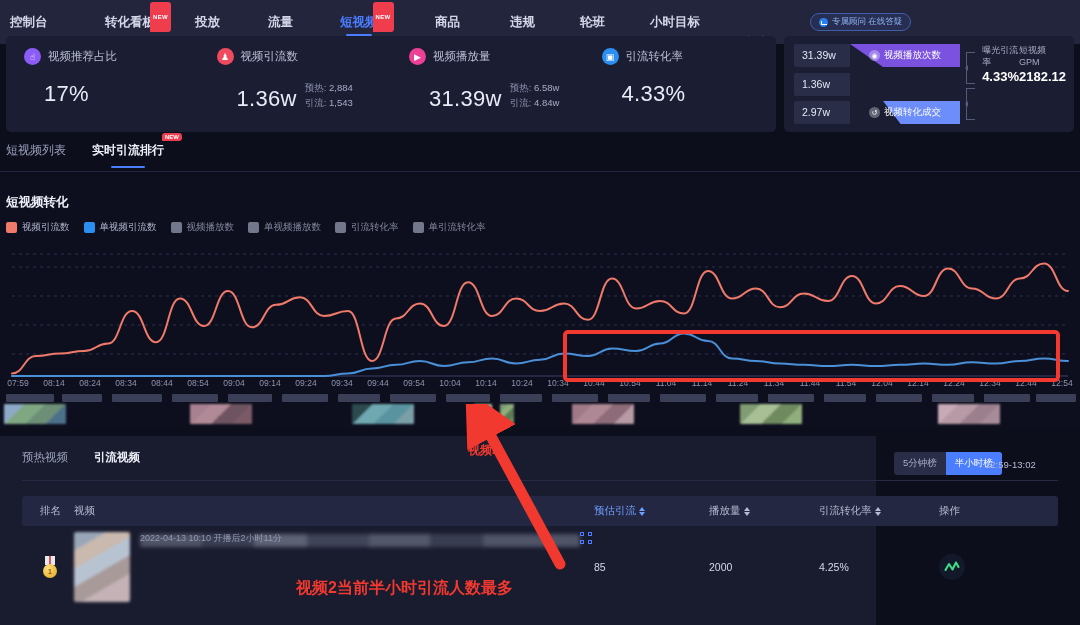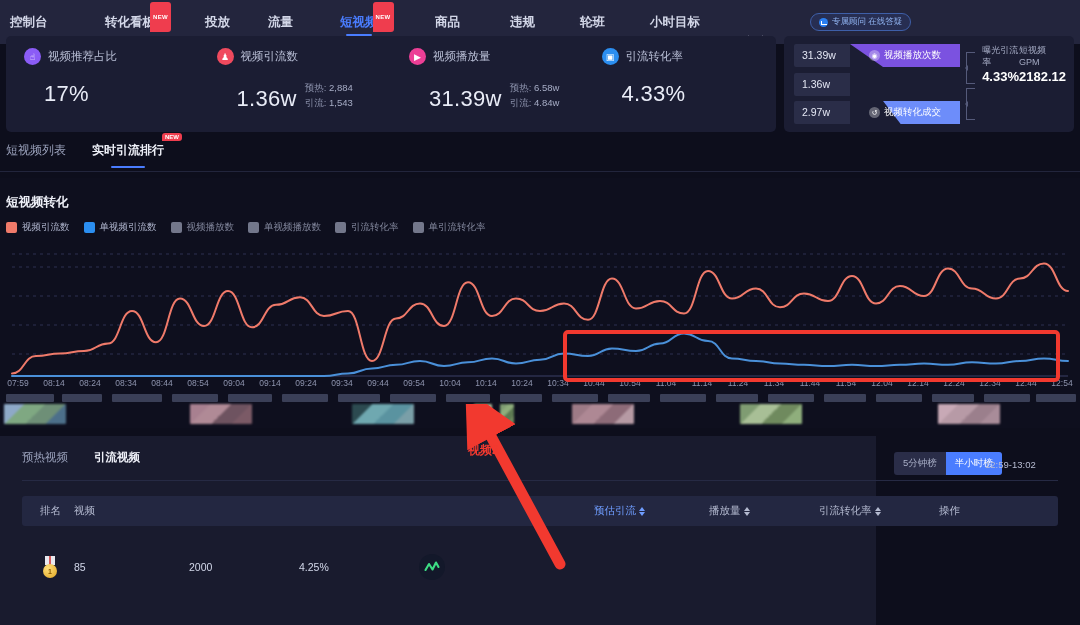--- a/index.html
+++ b/index.html
@@ -217,21 +217,21 @@
   .anno-text { position: absolute; color: #f2392f; font-weight: bold; white-space: nowrap; }
 </style>
 </head>
 <body>
 
 <div class="page">
 
   <div class="topnav" id="topnav">
       <div class="nav-item" style="position: absolute; left: 10px;"><span>控制台</span></div>
       <div class="nav-item" style="position: absolute; left: 105px;"><span>转化看板</span><span class="nav-badge">NEW</span></div>
-      <div class="nav-item" style="position: absolute; left: 205px;"><span>投放</span></div>
+      <div class="nav-item" style="position: absolute; left: 195px;"><span>投放</span></div>
       <div class="nav-item" style="position: absolute; left: 268px;"><span>流量</span></div>
       <div class="nav-item active" style="position: absolute; left: 340px;"><span>短视频</span><span class="nav-badge">NEW</span><span class="nav-underline"></span></div>
       <div class="nav-item" style="position: absolute; left: 435px;"><span>商品</span></div>
       <div class="nav-item" style="position: absolute; left: 510px;"><span>违规</span></div>
       <div class="nav-item" style="position: absolute; left: 580px;"><span>轮班</span></div>
       <div class="nav-item" style="position: absolute; left: 650px;"><span>小时目标</span></div>
       <div class="nav-item" style="position: absolute; left: 745px; margin-top: 40px;"><span>复盘</span></div>
       <div class="nav-pill" style="position: absolute; left: 810px;">
         <span class="pill-dot"></span>
         <span>专属顾问 在线答疑</span>
@@ -473,20 +473,35 @@
           </div>
         </div>
       <div id="tbody">
           <div class="trow">
             <div class="c-rank">
               <div class="medal">
                 <span class="ribbon"></span>
                 <span class="disc">1</span>
               </div>
             </div>
+            <div class="c-video">
+              <div class="vid-cell">
+                <div class="vid-thumb" style="background:linear-gradient(150deg,#9aa6b8 0 18%,#c9b9ae 18% 36%,#b8c3d2 36% 54%,#a89a98 54% 72%,#c4b2b6 72% 100%); filter:blur(1.6px)"></div>
+                <div class="vid-right">
+                  <div class="vid-title-blur"></div>
+                  <div class="qr-ico">
+                    <i style="left:0;top:0"></i>
+                    <i style="right:0;top:0"></i>
+                    <i style="left:0;bottom:0"></i>
+                    <i style="right:0;bottom:0"></i>
+                  </div>
+                  <div class="vid-meta">2022-04-13 10:10  开播后2小时11分</div>
+                </div>
+              </div>
+            </div>
             <div class="c-num1">85</div>
             <div class="c-num2">2000</div>
             <div class="c-num3">4.25%</div>
             <div class="c-act">
               <div class="trend-btn">
                 <svg width="16" height="14" viewBox="0 0 16 14">
                   <path d="M1.5 10 L5 4 L8.5 9.5 L12 2.5 L14.5 7" fill="none" stroke="#3ddc84" stroke-width="2.1" stroke-linecap="round" stroke-linejoin="round"></path>
                 </svg>
               </div>
             </div>
@@ -507,14 +522,15 @@
     <defs>
       <marker id="arrowhead" markerWidth="5" markerHeight="5" refX="2.2" refY="2.5" orient="auto">
         <path d="M0,0 L5,2.5 L0,5 z" fill="#f2392f"></path>
       </marker>
     </defs>
     <line x1="100" y1="160" x2="20" y2="12" stroke="#f2392f" stroke-width="11" marker-end="url(#arrowhead)" stroke-linecap="round"></line>
   </svg>
 
   <div class="anno-text" style="left:468px; top:442px; font-size:12px;">视频2</div>
 
+  <div class="anno-text" style="left:296px; top:578px; font-size:16px;">视频2当前半小时引流人数最多</div>
 
 </div>
 
 </body></html>

